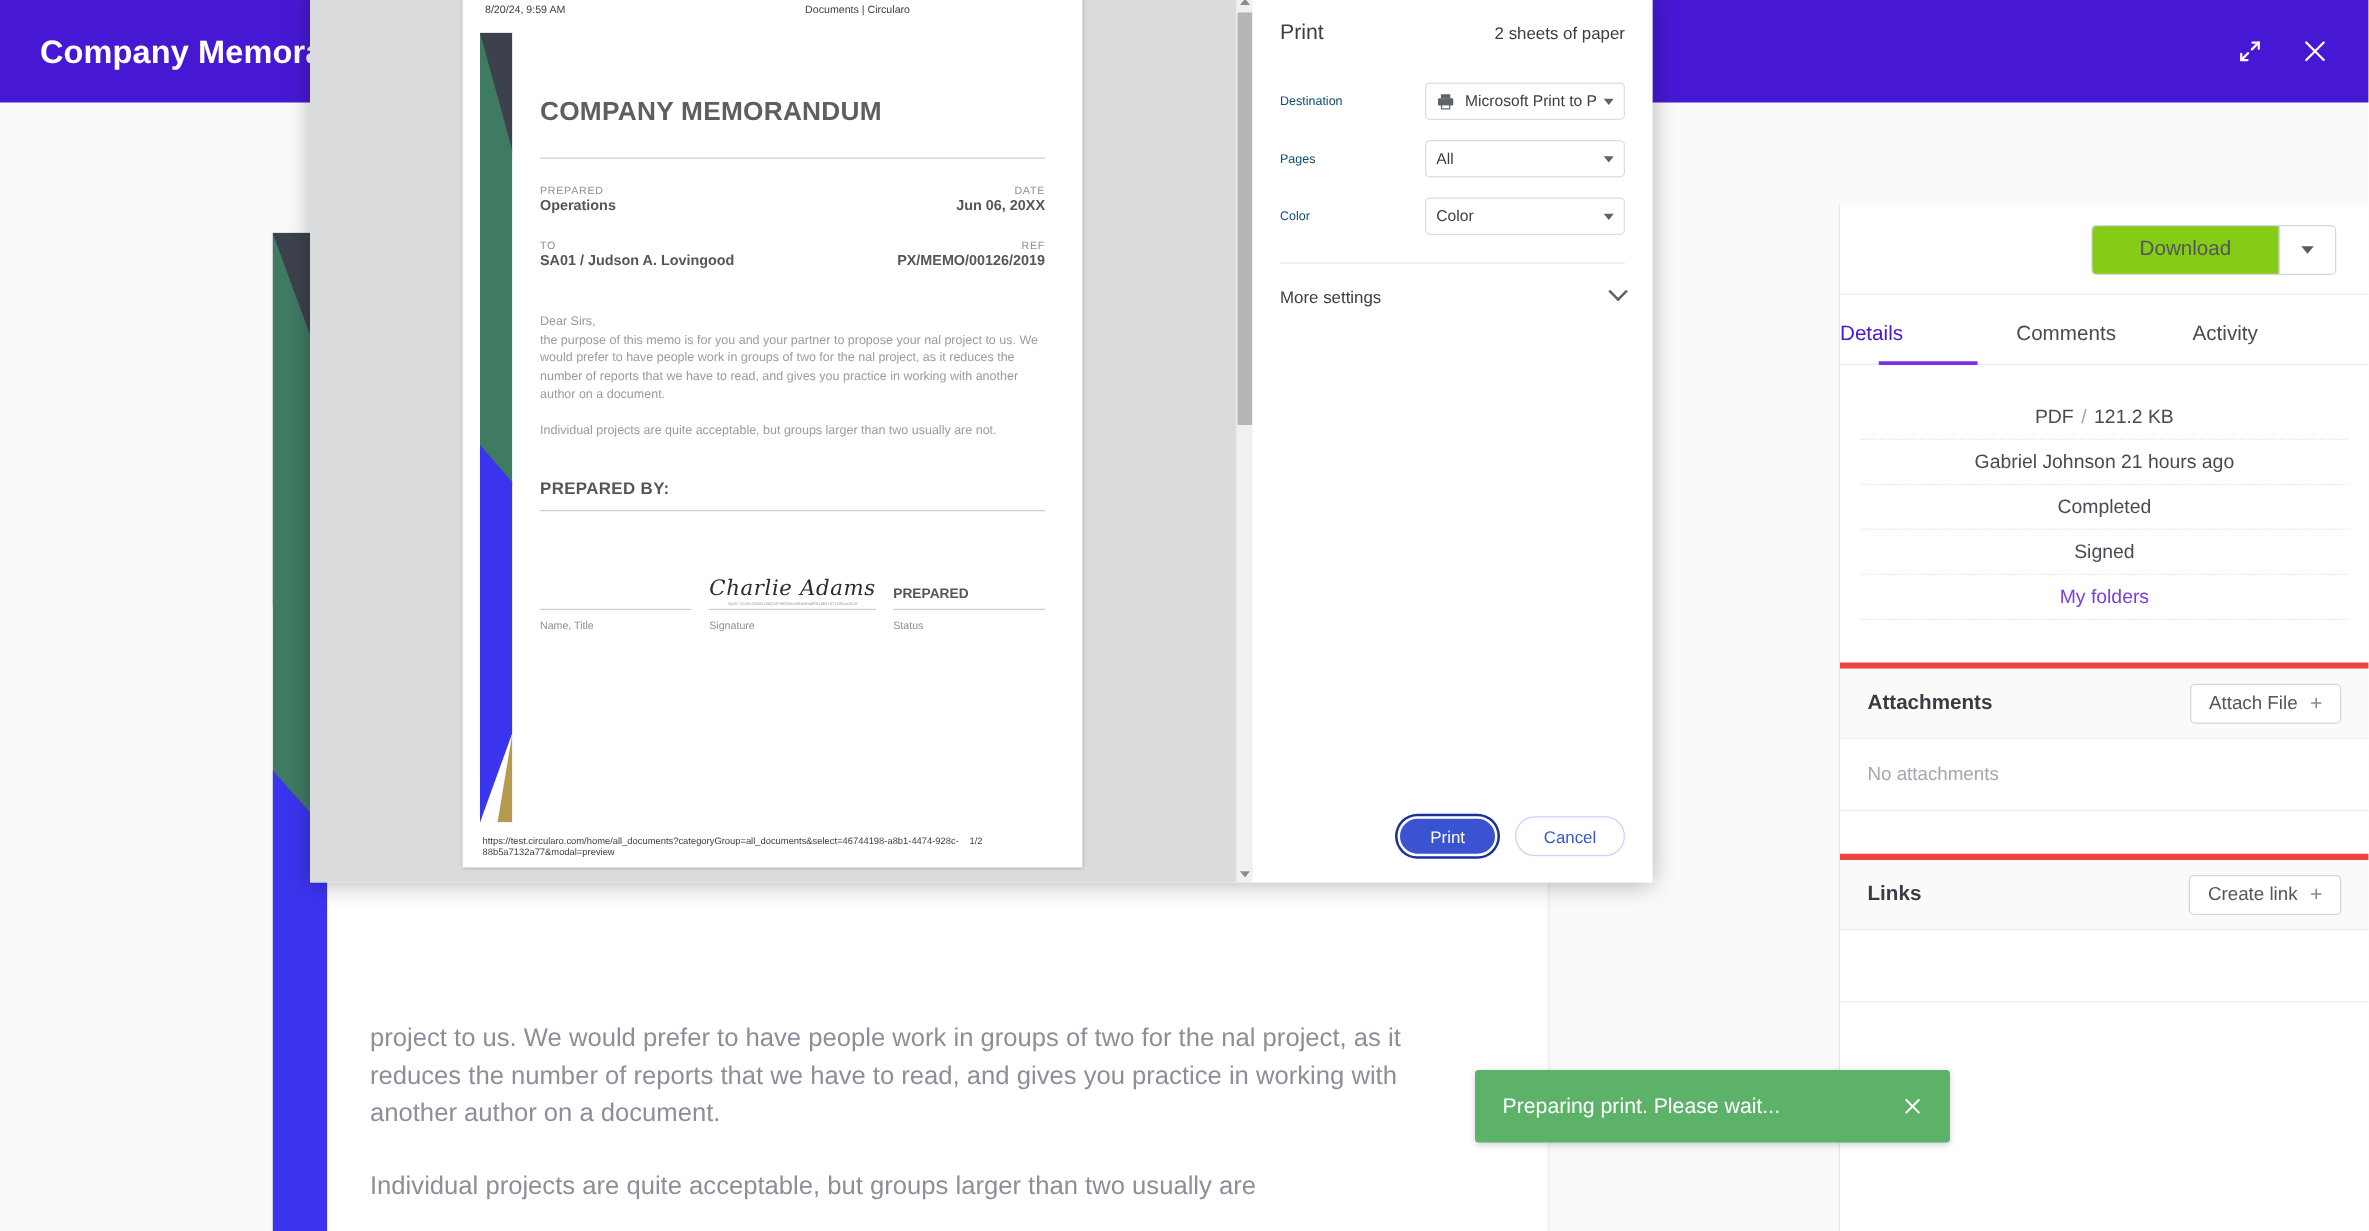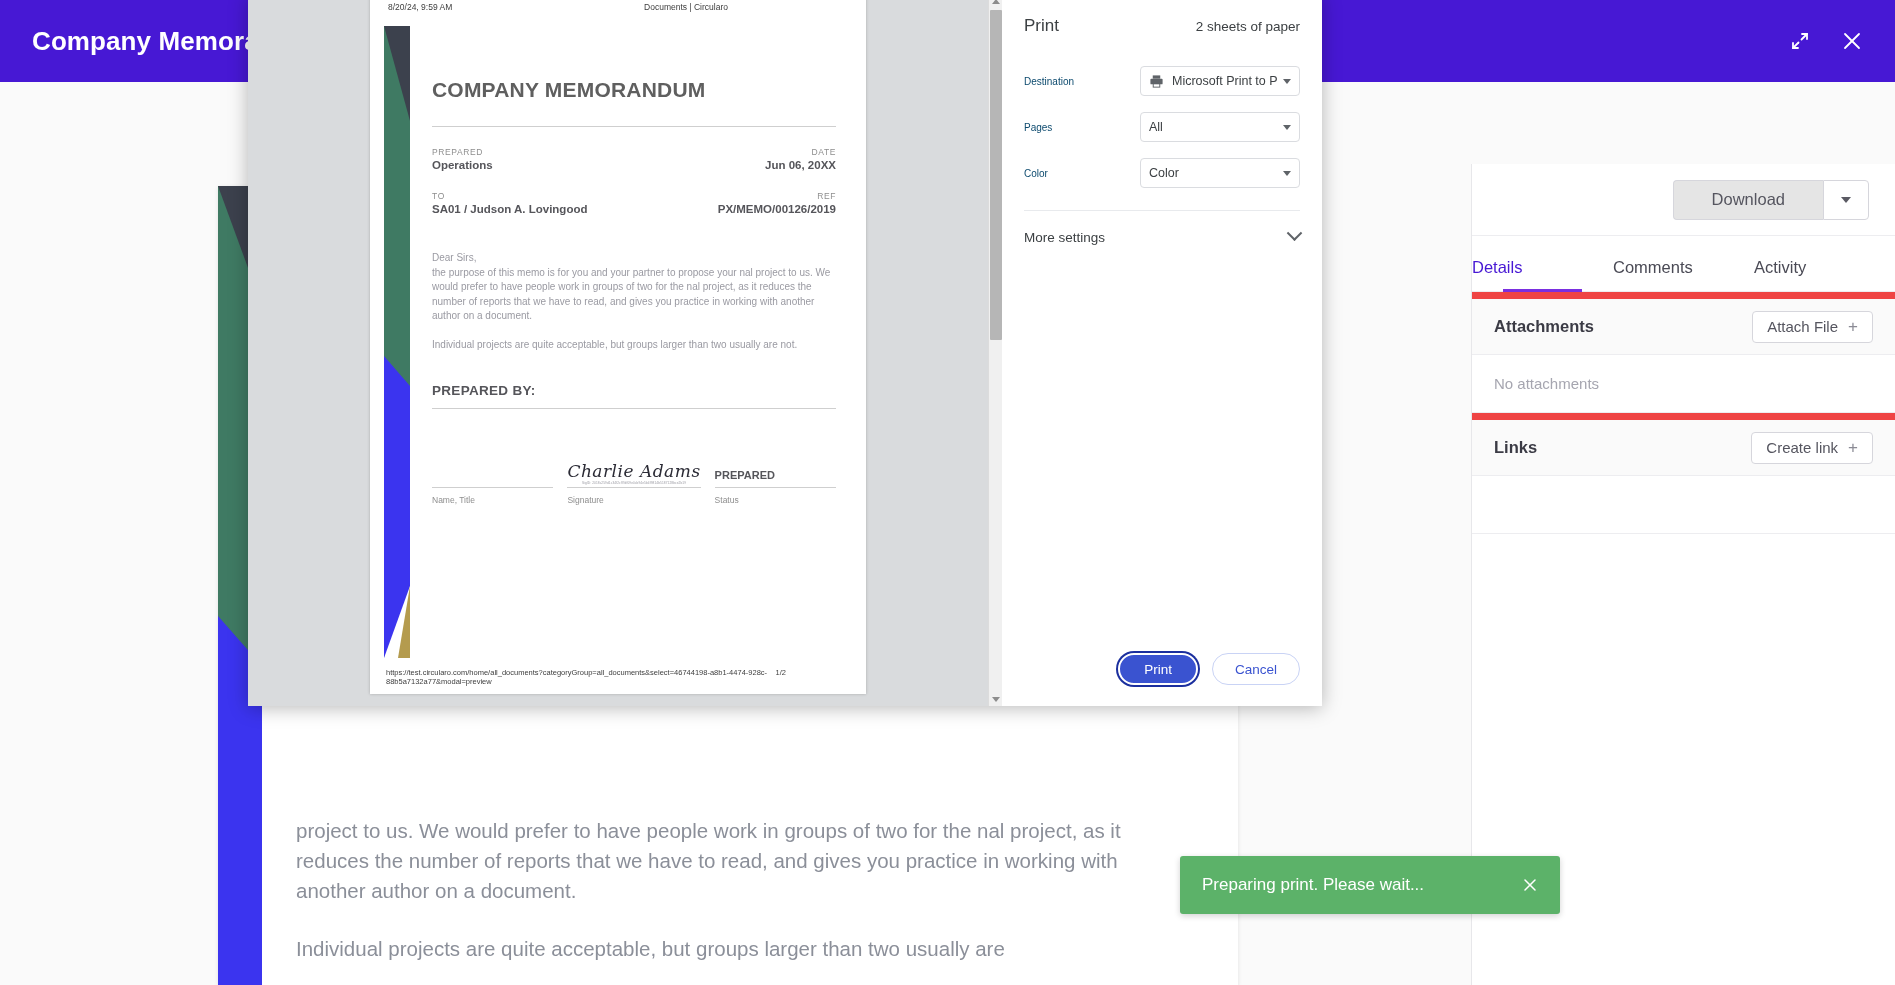--- a/index.html
+++ b/index.html
@@ -49,21 +49,21 @@
     position:absolute; right:0; top:82px; width:424px; height:903px;
     background:#ffffff; border-left:1px solid #e7e7ea;
   }
   .insp-toolbar {
     height:72px; border-bottom:1px solid #ededf0; display:flex; align-items:center;
     justify-content:flex-end; padding-right:26px;
   }
   .download-group { display:flex; }
   .btn-download {
     height:40px; padding:0 38px; border:1px solid #d6d6dc; border-right:none;
-    border-radius:4px 0 0 4px; background:#e5e5e5; color:#55555f; font-size:16.5px;
+    border-radius:4px 0 0 4px; background:#84cc16; color:#55555f; font-size:16.5px;
     display:flex; align-items:center; cursor:pointer;
   }
   .btn-download-caret {
     width:46px; height:40px; border:1px solid #d6d6dc; border-radius:0 4px 4px 0;
     background:#fff; display:flex; align-items:center; justify-content:center; cursor:pointer;
   }
   .caret { width:0; height:0; border-left:5px solid transparent; border-right:5px solid transparent; border-top:6px solid #5a5a63; }
 
   .insp-tabs { display:flex; height:56px; align-items:flex-end; border-bottom:1px solid #ededf0; }
   .insp-tab {
@@ -78,21 +78,21 @@
   .meta-list { padding: 0; }
   .meta-row {
     display:flex; align-items:center; justify-content:center; height:36px;
     font-size:15.5px; color:#4a4a55; border-bottom:1px dotted #e3e3e8;
     margin: 0 16px;
   }
   .meta-row.first { margin-top: 24px; border-top: none; }
   .meta-row.link { color:#7a3fe4; cursor:pointer; }
   .meta-sep { color:#a8a8b2; margin:0 6px; }
 
-  .panel-block { border-top:7px solid #ef4444; }
+  .panel-block { margin-top: 34px; border-top:5px solid #ef4444; }
   .panel-head {
     height:56px; background:#fafafa; border-bottom:1px solid #ededf0;
     display:flex; align-items:center; justify-content:space-between; padding:0 22px;
   }
   .panel-head-title { font-size:16.5px; color:#3b3b45; font-weight:bold; }
   .pill-btn {
     height:32px; padding:0 14px; border:1px solid #d6d6dc; border-radius:4px; background:#fff;
     font-size:15px; color:#55555f; display:flex; align-items:center; gap:10px; cursor:pointer;
   }
   .pill-btn .plus { font-size:17px; color:#8a8a94; line-height:1; }
@@ -240,20 +240,31 @@
           </div>
         </div>
       </div>
 
       <div class="insp-tabs">
         <div class="insp-tab active">Details</div>
         <div class="insp-tab">Comments</div>
         <div class="insp-tab">Activity</div>
       </div>
 
+      <div class="meta-list">
+        <div class="meta-row first">
+          <span>PDF</span>
+          <span class="meta-sep">/</span>
+          <span>121.2 KB</span>
+        </div>
+        <div class="meta-row">Gabriel Johnson 21 hours ago</div>
+        <div class="meta-row">Completed</div>
+        <div class="meta-row">Signed</div>
+        <div class="meta-row link">My folders</div>
+      </div>
 
       <div class="panel-block">
         <div class="panel-head">
           <span class="panel-head-title">Attachments</span>
           <div class="pill-btn">
             <span>Attach File</span>
             <span class="plus">+</span>
           </div>
         </div>
         <div class="panel-body">No attachments</div>

